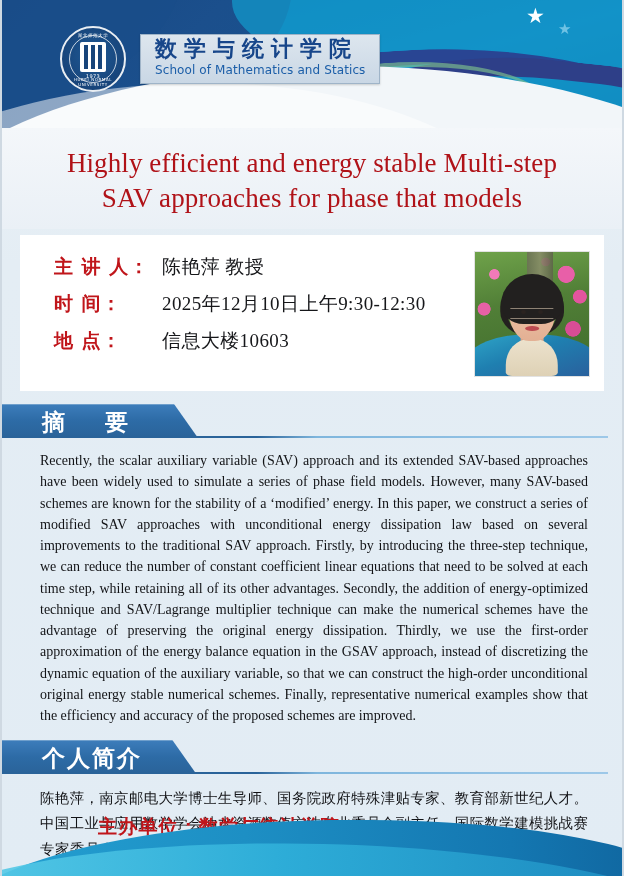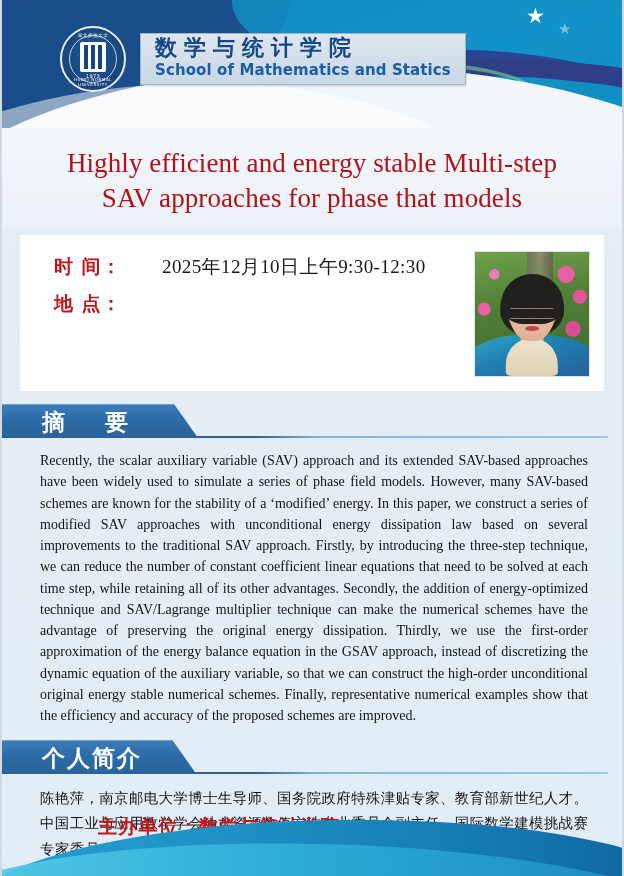--- a/index.html
+++ b/index.html
@@ -196,22 +196,22 @@
     font-family: Liberation Mono, monospace;
     font-weight: bold;
     font-size: 22px;
     color: #17468a;
     letter-spacing: 7px;
     line-height: 1.12;
     white-space: nowrap;
   }
   .plate-en {
     font-family: "DejaVu Sans", sans-serif;
-    font-weight: bold;
-    font-size: 15px;
+    font-weight: normal;
+    font-size: 12px;
     color: #1b5ea8;
     letter-spacing: .1px;
     line-height: 1.15;
     white-space: nowrap;
   }
 
   
   .title-zone {
     position: relative;
     padding: 18px 26px 14px 26px;
@@ -501,28 +501,33 @@
   <div class="title-zone">
     <div class="talk-title">
       <div>Highly efficient and energy stable Multi-step</div>
       <div>SAV approaches for phase that models</div>
     </div>
   </div>
 
   <div class="speaker-card">
     <div class="info-col">
 
+      <div class="info-row">
+        <span class="info-label">主 讲 人：</span>
+        <span class="info-value">陈艳萍  教授</span>
+      </div>
 
       <div class="info-row">
         <span class="info-label">时    间：</span>
         <span class="info-value">2025年12月10日上午9:30-12:30</span>
       </div>
 
       <div class="info-row">
         <span class="info-label">地    点：</span>
+        <span class="info-value">信息大楼10603</span>
       </div>
 
     </div>
 
     <div class="photo-col">
       <div class="photo">
         <div class="ph-bg"></div>
         <div class="ph-trunk"></div>
         <div class="ph-body"></div>
         <div class="ph-neck"></div>

